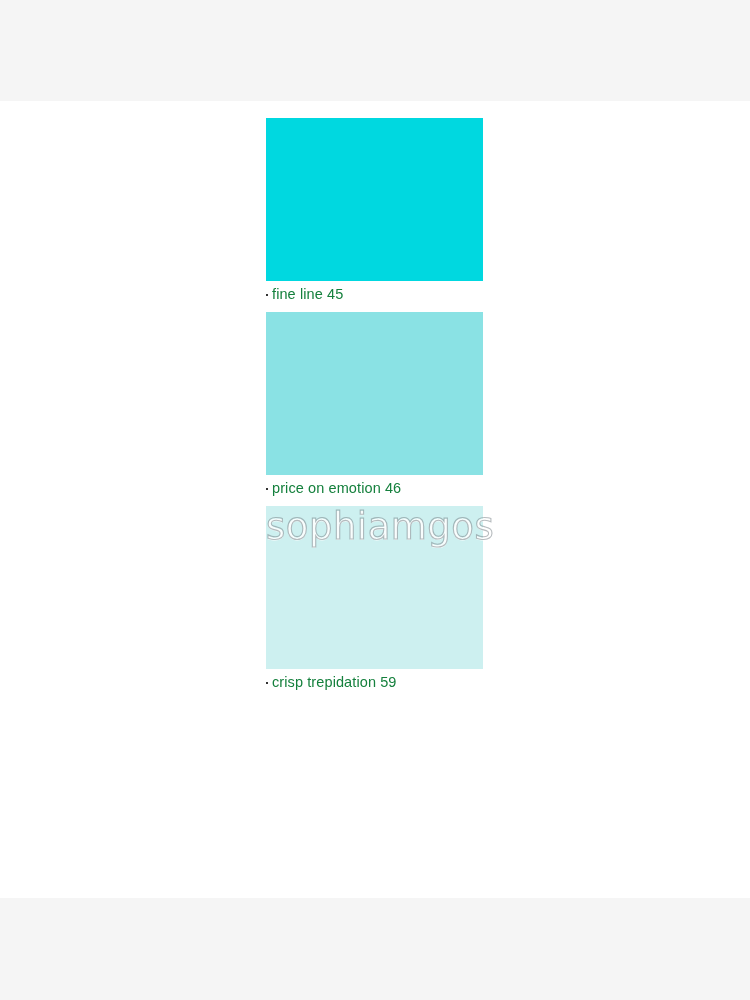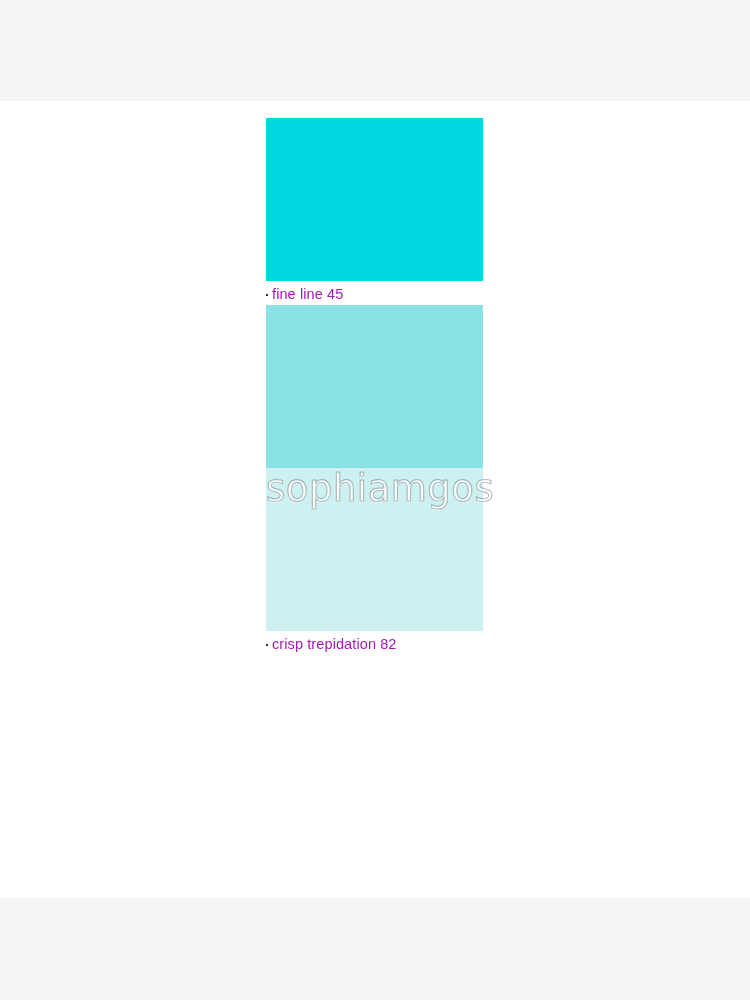--- a/index.html
+++ b/index.html
@@ -47,22 +47,22 @@
   .swatch {
     width: 217px;
     height: 163px;
     display: block;
   }
 
   .swatch-label {
     display: block;
     font-size: 14.5px;
     line-height: 27px;
-    height: 24px;
-    color: #a21caf;
+    height: 31px;
+    color: #15803d;
     letter-spacing: 0.1px;
     white-space: nowrap;
     position: relative;
     padding-left: 6px;
   }
   .swatch-label::before {
     content: "";
     position: absolute;
     left: 0px;
     top: 13px;
@@ -99,23 +99,24 @@
 <div class="canvas">
   <div class="palette">
 
     <div class="swatch-group">
       <div class="swatch" style="background: rgb(0, 216, 224);"></div>
       <div class="swatch-label">fine line 45</div>
     </div>
 
     <div class="swatch-group">
       <div class="swatch" style="background: rgb(138, 226, 228);"></div>
+      <div class="swatch-label">price on emotion 46</div>
     </div>
 
     <div class="swatch-group">
       <div class="swatch" style="background: rgb(205, 240, 240);"></div>
       <div class="watermark" style="-webkit-text-stroke: 1.1px rgba(120, 130, 135, 0.533);">sophiamgos</div>
-      <div class="swatch-label">crisp trepidation 82</div>
+      <div class="swatch-label">crisp trepidation 59</div>
     </div>
 
 
   </div>
 </div>
 
 </body></html>

